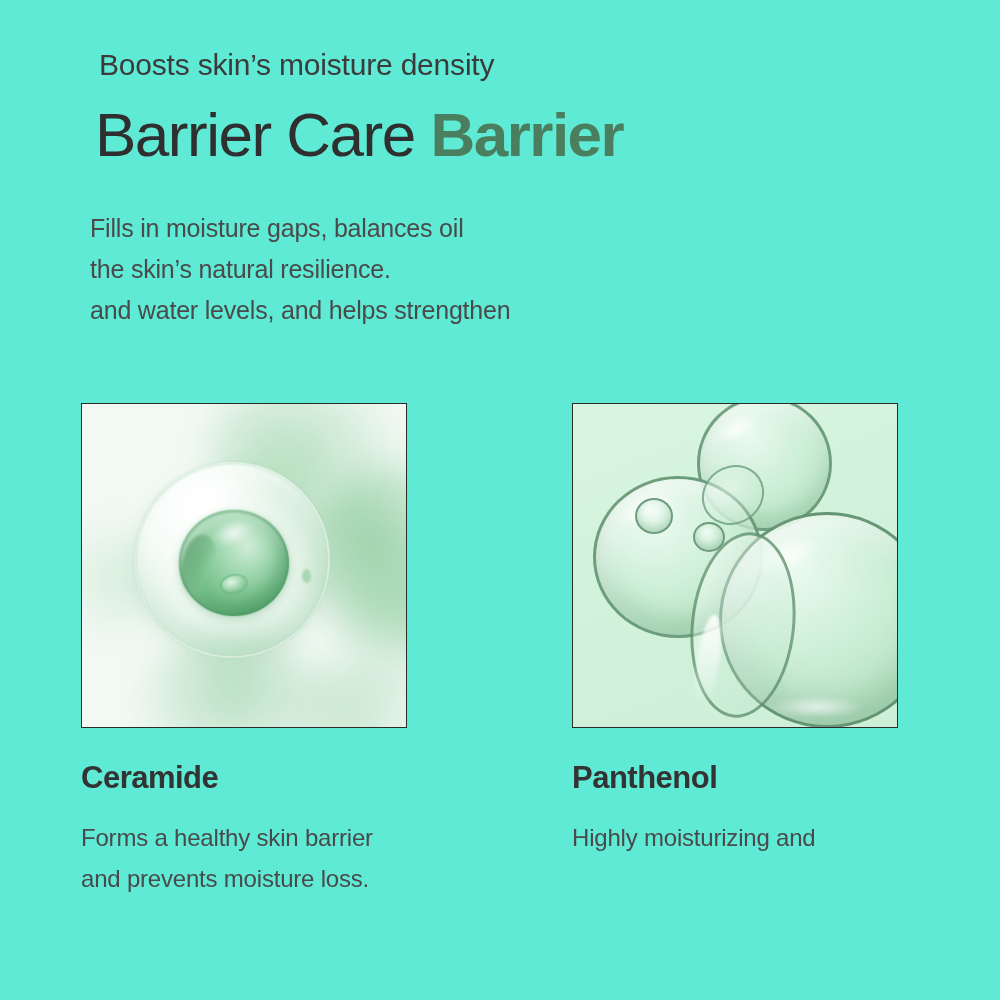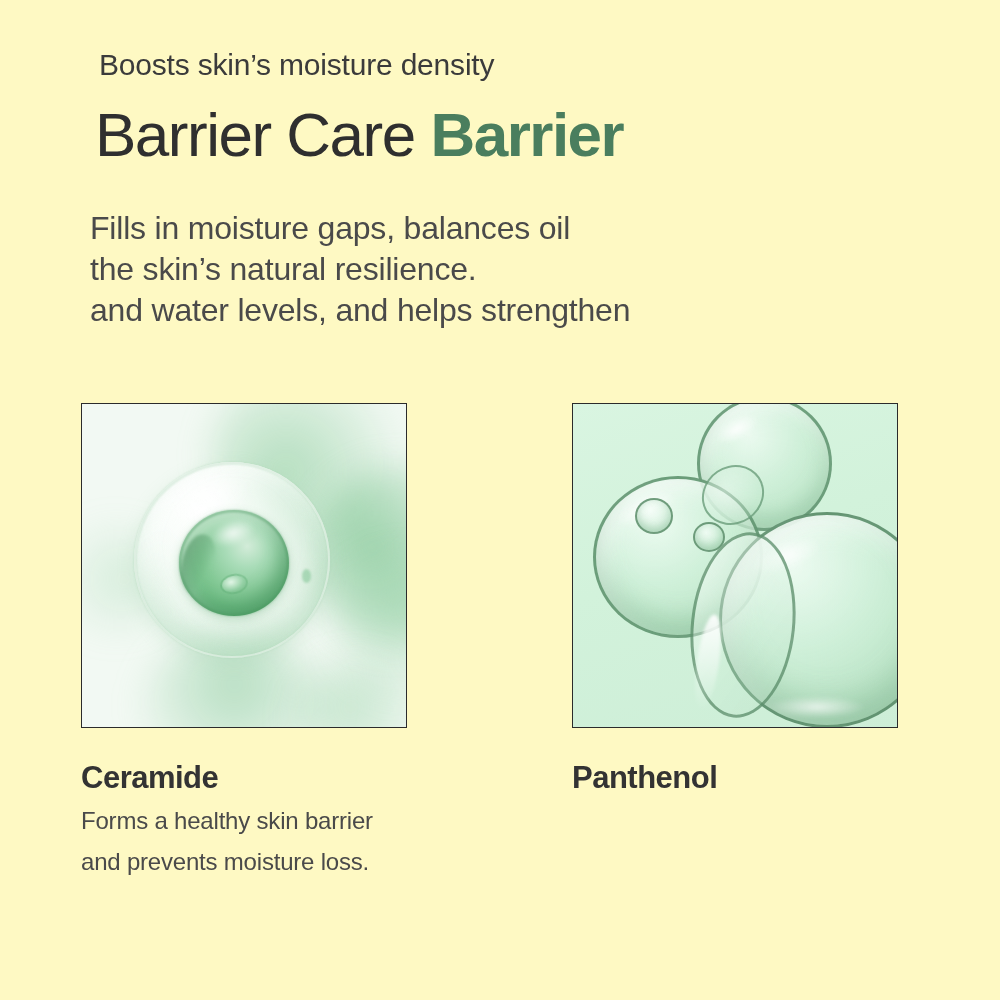--- a/index.html
+++ b/index.html
@@ -12,21 +12,21 @@
     height: 1000px;
     font-family: "Liberation Sans", sans-serif;
     -webkit-font-smoothing: antialiased;
     overflow: hidden;
   }
 
   .page {
     position: relative;
     width: 1000px;
     height: 1000px;
-    background: #fef9c3;
+    background: #5eead4;
   }
 
   
   .eyebrow {
     position: absolute;
     left: 99px;
     top: 48px;
     font-size: 30px;
     font-weight: 400;
     color: #3b3b3b;
@@ -47,21 +47,21 @@
   }
   .headline .accent {
     color: #4a7e5e;
     font-weight: 700;
   }
 
   .lede {
     position: absolute;
     left: 90px;
     top: 208px;
-    font-size: 32px;
+    font-size: 25px;
     font-weight: 400;
     color: #4a4a4a;
     line-height: 41px;
     letter-spacing: -0.2px;
   }
   .lede div { white-space: nowrap; }
 
   
   .cards {
     position: absolute;
@@ -88,21 +88,21 @@
 
   .card-title {
     margin-top: 34px;
     font-size: 31px;
     font-weight: 700;
     color: #333333;
     letter-spacing: -0.5px;
     line-height: 1;
   }
   .card-body {
-    margin-top: 7px;
+    margin-top: 24px;
     font-size: 24px;
     font-weight: 400;
     color: #4a4a4a;
     line-height: 41px;
     letter-spacing: -0.2px;
   }
   .card-body div { white-space: nowrap; }
 
   
   .art-ceramide {
@@ -419,17 +419,18 @@
           <div class="pb pb-top-lens"></div>
           <div class="pb pb-big"></div>
           <div class="pb-big-gloss"></div>
           <div class="pb pb-lens"></div>
           <div class="pb-lens-hl"></div>
           <div class="pb-bottom-hl"></div>
         </div>
       </div>
       <div class="card-title">Panthenol</div>
       <div class="card-body">
+        <div>Highly moisturizing and</div>
       </div>
     </div>
 
   </div>
 </div>
 
 </body></html>

